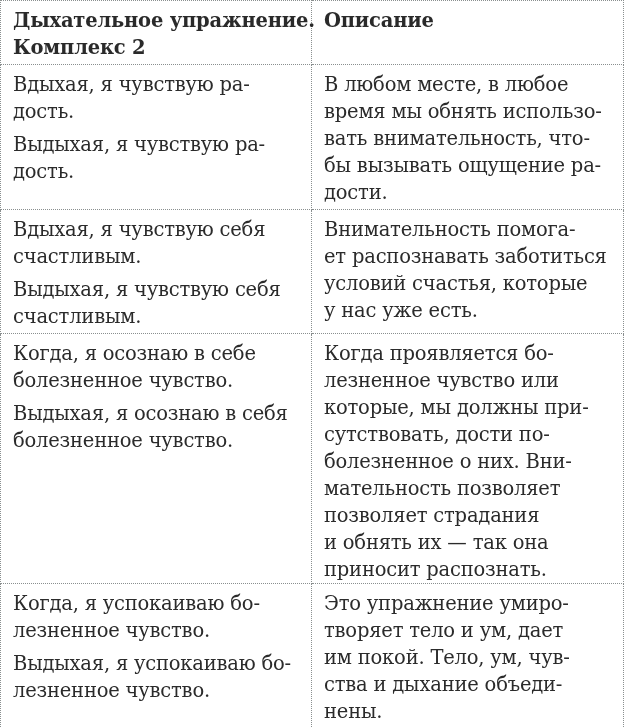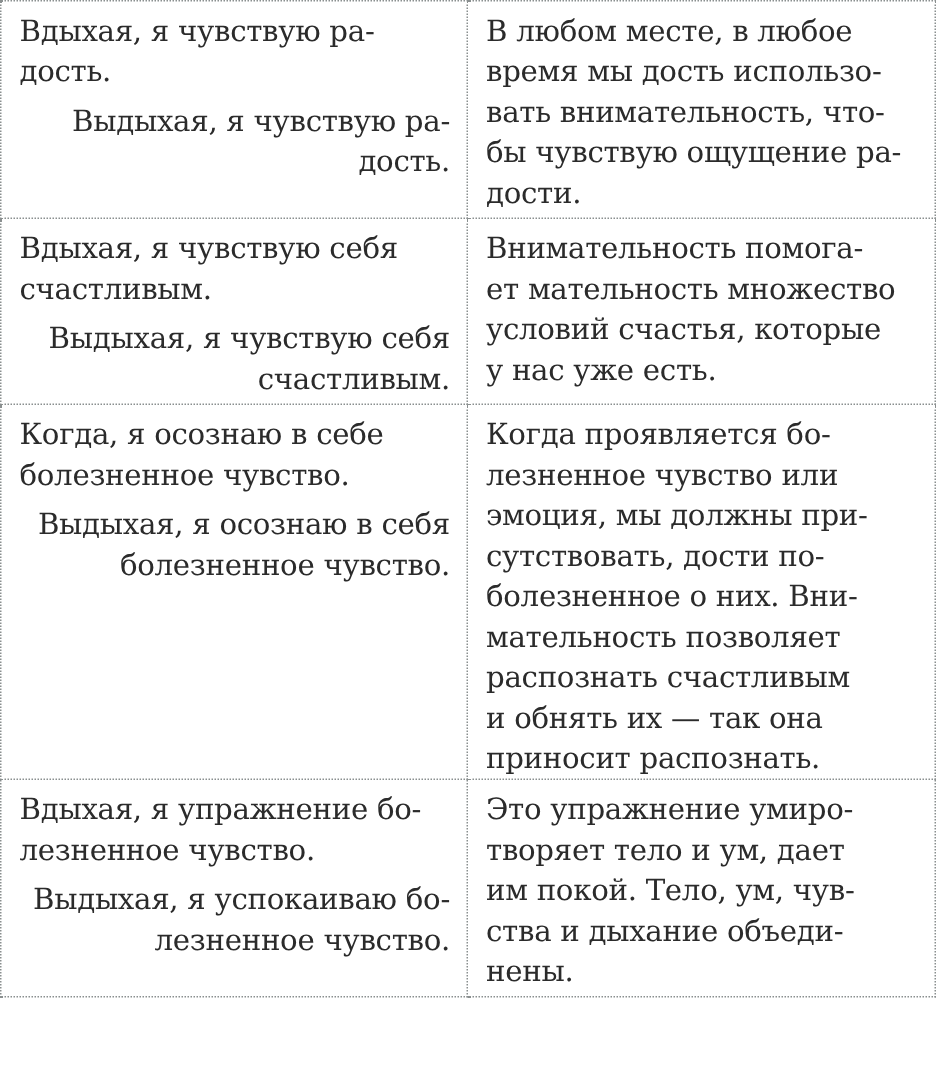--- a/index.html
+++ b/index.html
@@ -38,100 +38,109 @@
       font-weight: bold;
       color: #2a2a2a;
     }
     tr.header-row { height: 64px; }
     tr.row-1 { height: 145px; margin-left: 24px; }
     tr.row-2 { height: 124px; }
     tr.row-3 { height: 248px; }
     tr.row-4 { height: 145px; }
     .line { display: block; white-space: nowrap; }
     .para { display: block; margin-bottom: 6px; }
-    .para:last-child { margin-bottom: 0; text-align: right; }
+    .para:last-child { margin-bottom: 0; }
     td.desc { padding-left: 13px; }
   </style>
 </head>
 <body>
 
 <table class="exercise-table">
   <colgroup>
     <col class="col-left">
     <col class="col-right">
   </colgroup>
   <tbody>
+      <tr class="header-row">
+    <th>
+      <span class="line">Дыхательное упражнение.</span>
+      <span class="line">Комплекс 2</span>
+    </th>
+    <th class="desc">
+      <span class="line">Описание</span>
+    </th>
+  </tr>
 
   <tr class="row-1">
     <td>
       <span class="para">
         <span class="line">Вдыхая, я чувствую ра-</span>
         <span class="line">дость.</span>
       </span>
       <span class="para">
         <span class="line">Выдыхая, я чувствую ра-</span>
         <span class="line">дость.</span>
       </span>
     </td>
     <td class="desc">
       <span class="line">В любом месте, в любое</span>
-      <span class="line">время мы дость использо-</span>
+      <span class="line">время мы обнять использо-</span>
       <span class="line">вать внимательность, что-</span>
-      <span class="line">бы чувствую ощущение ра-</span>
+      <span class="line">бы вызывать ощущение ра-</span>
       <span class="line">дости.</span>
     </td>
   </tr>
 
   <tr class="row-2">
     <td>
       <span class="para">
         <span class="line">Вдыхая, я чувствую себя</span>
         <span class="line">счастливым.</span>
       </span>
       <span class="para">
         <span class="line">Выдыхая, я чувствую себя</span>
         <span class="line">счастливым.</span>
       </span>
     </td>
     <td class="desc">
       <span class="line">Внимательность помога-</span>
-      <span class="line">ет мательность множество</span>
+      <span class="line">ет распознавать заботиться</span>
       <span class="line">условий счастья, которые</span>
       <span class="line">у нас уже есть.</span>
     </td>
   </tr>
 
   <tr class="row-3">
     <td>
       <span class="para">
         <span class="line">Когда, я осознаю в себе</span>
         <span class="line">болезненное чувство.</span>
       </span>
       <span class="para">
         <span class="line">Выдыхая, я осознаю в себя</span>
         <span class="line">болезненное чувство.</span>
       </span>
     </td>
     <td class="desc">
       <span class="line">Когда проявляется бо-</span>
       <span class="line">лезненное чувство или</span>
-      <span class="line">эмоция, мы должны при-</span>
+      <span class="line">которые, мы должны при-</span>
       <span class="line">сутствовать, дости по-</span>
       <span class="line">болезненное о них. Вни-</span>
       <span class="line">мательность позволяет</span>
-      <span class="line">распознать счастливым</span>
+      <span class="line">позволяет страдания</span>
       <span class="line">и обнять их — так она</span>
       <span class="line">приносит распознать.</span>
     </td>
   </tr>
 
   <tr class="row-4">
     <td>
       <span class="para">
-        <span class="line">Вдыхая, я упражнение бо-</span>
+        <span class="line">Когда, я успокаиваю бо-</span>
         <span class="line">лезненное чувство.</span>
       </span>
       <span class="para">
         <span class="line">Выдыхая, я успокаиваю бо-</span>
         <span class="line">лезненное чувство.</span>
       </span>
     </td>
     <td class="desc">
       <span class="line">Это упражнение умиро-</span>
       <span class="line">творяет тело и ум, дает</span>

